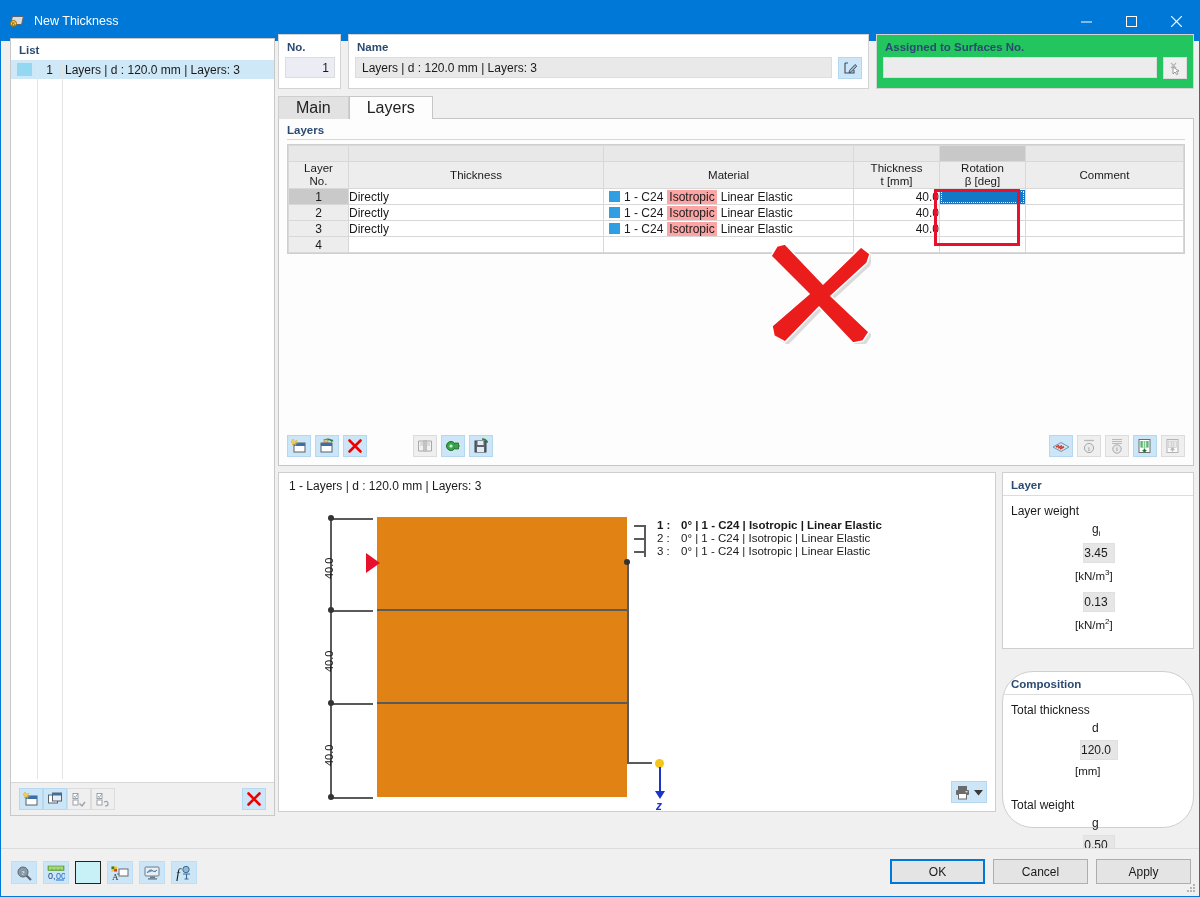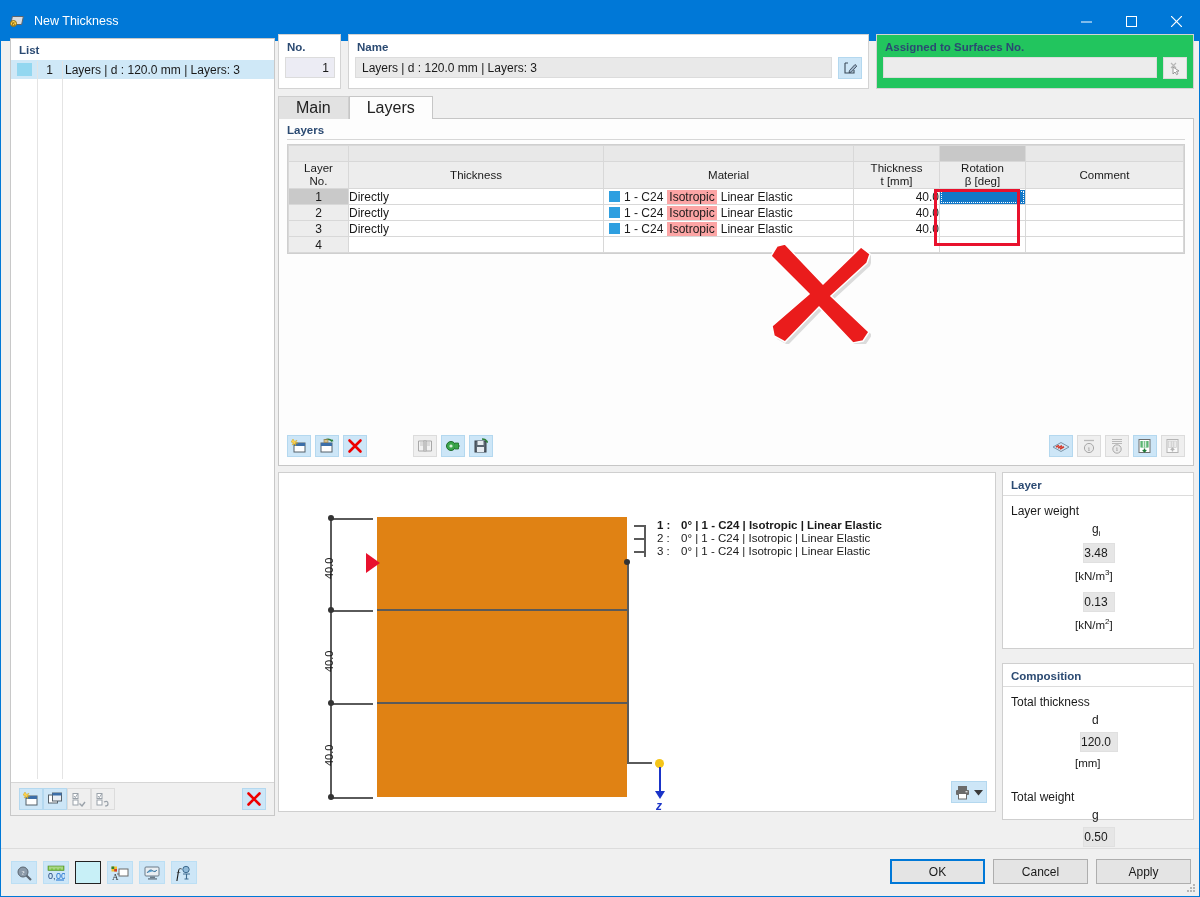--- a/index.html
+++ b/index.html
@@ -446,20 +446,21 @@
                 <path d="M4.5 4 h6 M4.5 6 h6 M4.5 8 h6 M6.5 3.2 v6.4 M8.5 3.2 v6.4" stroke="#cdcdcd" stroke-width=".7"></path>
                 <path d="M7.5 13.5 v-3 M5.7 12 l1.8 -1.8 l1.8 1.8" stroke="#b4b4b4" fill="none" stroke-width="1.3"></path>
               </svg>
           </div>
         </div>
       </div>
     </div>
 
     <div class="bottomrow">
       <div class="graphic">
+        <div class="gcaption">1 - Layers | d : 120.0 mm | Layers: 3</div>
 
         <div class="slab" style="left:98px; top:44px; width:250px; height:280px;"></div>
         <div class="layerline" style="left:98px; top:136px; width:250px;"></div>
         <div class="layerline" style="left:98px; top:229px; width:250px;"></div>
 
         <div class="dimline" style="left:51px; top:45px; height:281px;"></div>
         <div class="dimtick" style="left:52px; top:45px; width:42px;"></div>
         <div class="dimtick" style="left:52px; top:137px; width:42px;"></div>
         <div class="dimtick" style="left:52px; top:230px; width:42px;"></div>
         <div class="dimtick" style="left:52px; top:324px; width:42px;"></div>
@@ -506,31 +507,31 @@
         </div>
       </div>
 
       <div class="sidepanels">
         <div class="sidebox" style="height:177px;">
           <div class="sb-title">Layer</div>
           <div class="sb-rule"></div>
           <div class="sb-sub">Layer weight</div>
           <div class="valrow">
             <span class="valsym">g<sub>i</sub></span>
-            <span class="valfld">3.48</span>
+            <span class="valfld">3.45</span>
             <span class="valunit">[kN/m<sup>3</sup>]</span>
           </div>
           <div class="valrow">
             <span class="valsym"></span>
             <span class="valfld">0.13</span>
             <span class="valunit">[kN/m<sup>2</sup>]</span>
           </div>
         </div>
 
-        <div class="sidebox" style="height:157px; margin-top:14px;">
+        <div class="sidebox" style="height:157px; margin-top:22px;border-radius:31px;">
           <div class="sb-title">Composition</div>
           <div class="sb-rule"></div>
           <div class="sb-sub">Total thickness</div>
           <div class="valrow">
             <span class="valsym">d</span>
             <span class="valfld">120.0</span>
             <span class="valunit">[mm]</span>
           </div>
           <div class="sb-sub" style="padding-top:16px;">Total weight</div>
           <div class="valrow">

